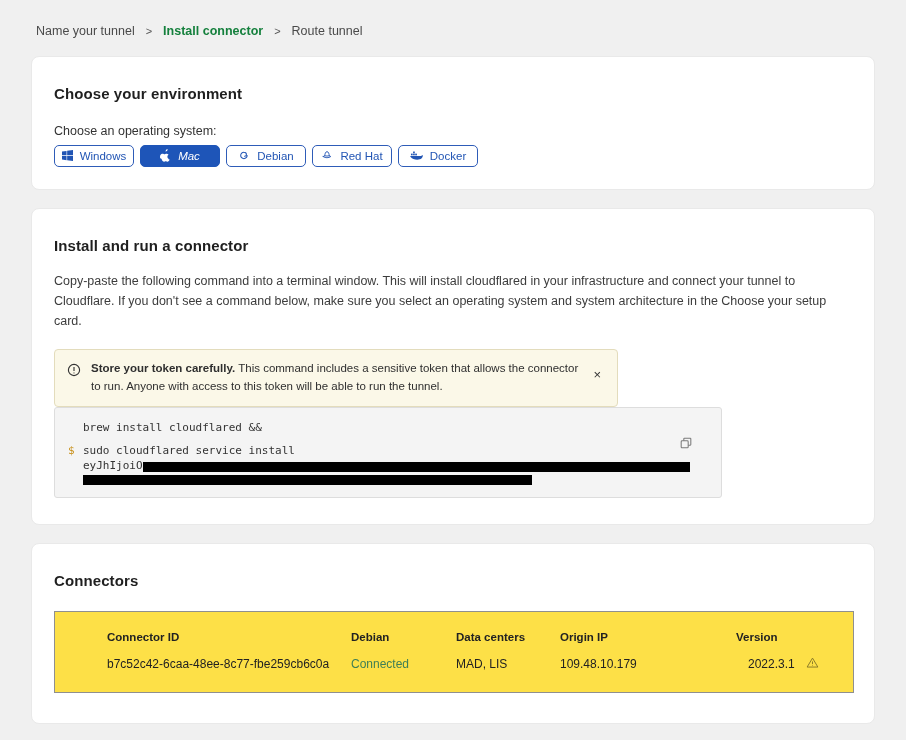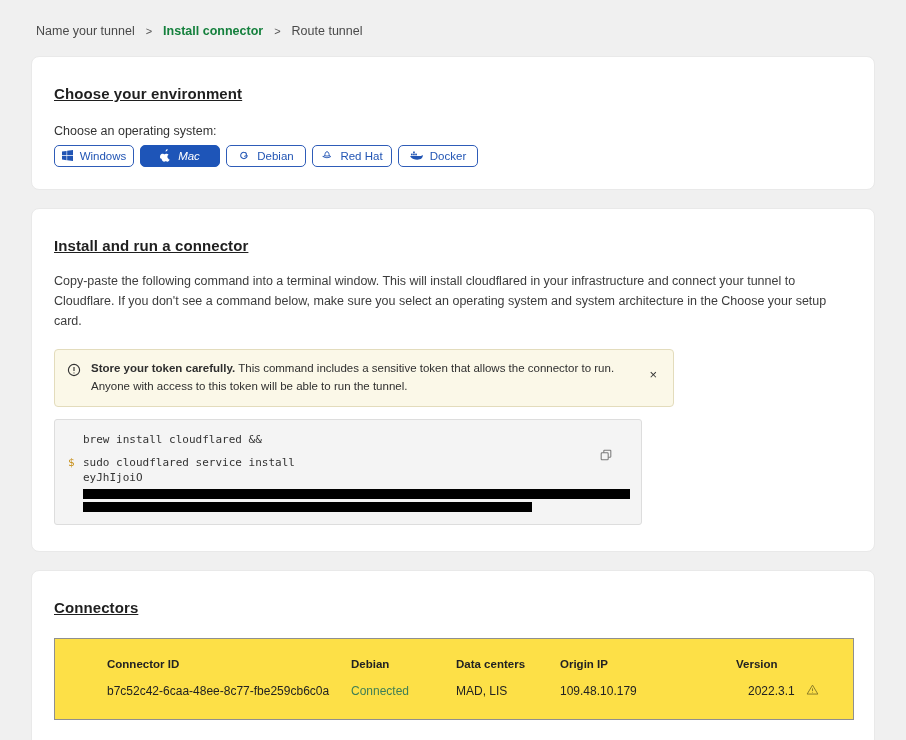--- a/index.html
+++ b/index.html
@@ -30,21 +30,20 @@
     background: #ffffff;
     border: 1px solid #e9e9e9;
     border-radius: 8px;
     margin-top: 18px;
   }
   .card h2 {
     font-size: 15px;
     font-weight: bold;
     color: #1f1f1f;
     letter-spacing: .1px;
-    text-decoration: underline;
   }
 
   
   .card-env { padding: 28px 22px 22px 22px; }
   .os-label { margin-top: 22px; font-size: 12.5px; color: #333; }
   .os-row { margin-top: 7px; display: flex; gap: 6px; }
   .os-btn {
     width: 80px; height: 22px;
     display: inline-flex; align-items: center; justify-content: center; gap: 7px;
     background: #fff;
@@ -63,42 +62,41 @@
   .card-install { padding: 28px 22px 26px 22px; }
   .card-install p.desc {
     margin-top: 17px;
     font-size: 12.5px;
     line-height: 1.6;
     color: #3c3c3c;
     max-width: 796px;
   }
   .alert {
     margin-top: 18px;
-    width: 620px;
+    width: 564px;
     background: #fbf8e8;
     border: 1px solid #e3dcbc;
     border-radius: 4px;
     padding: 10px 12px 10px 12px;
     display: flex;
     align-items: flex-start;
     gap: 10px;
   }
   .alert .alert-body { font-size: 11.5px; line-height: 1.55; color: #2f2f2f; flex: 1; }
   .alert .alert-body b { font-weight: bold; }
   .alert .close-btn {
     background: none; border: none; cursor: pointer;
     font-size: 13px; color: #333; line-height: 1;
     padding: 2px 4px; margin-top: 6px;
     font-family: "Liberation Sans", sans-serif;
   }
   .alert .alert-icon { margin-top: 3px; }
 
   .codeblock {
-    margin-top: 12px;
-    width: 588px;
+    width: 668px;
     background: #f4f4f4;
     border: 1px solid #dddddd;
     border-radius: 3px;
     padding: 13px 14px 12px 13px;
     font-family: "DejaVu Sans Mono", monospace;
     font-size: 11px;
     color: #333;
     position: relative;
   }
   .code-line { display: flex; line-height: 1.35; }

